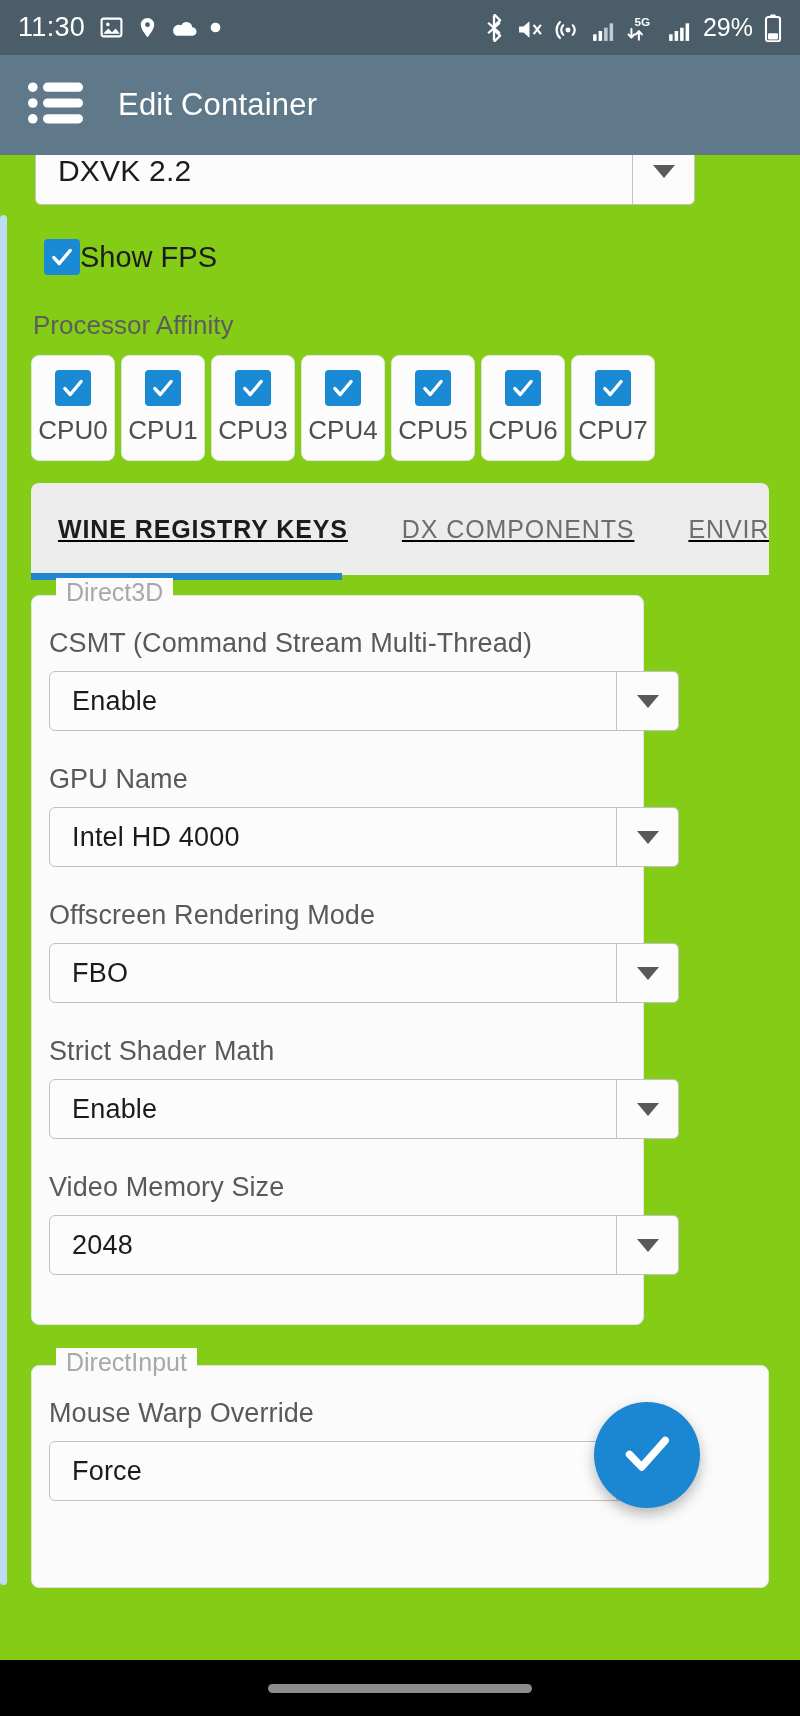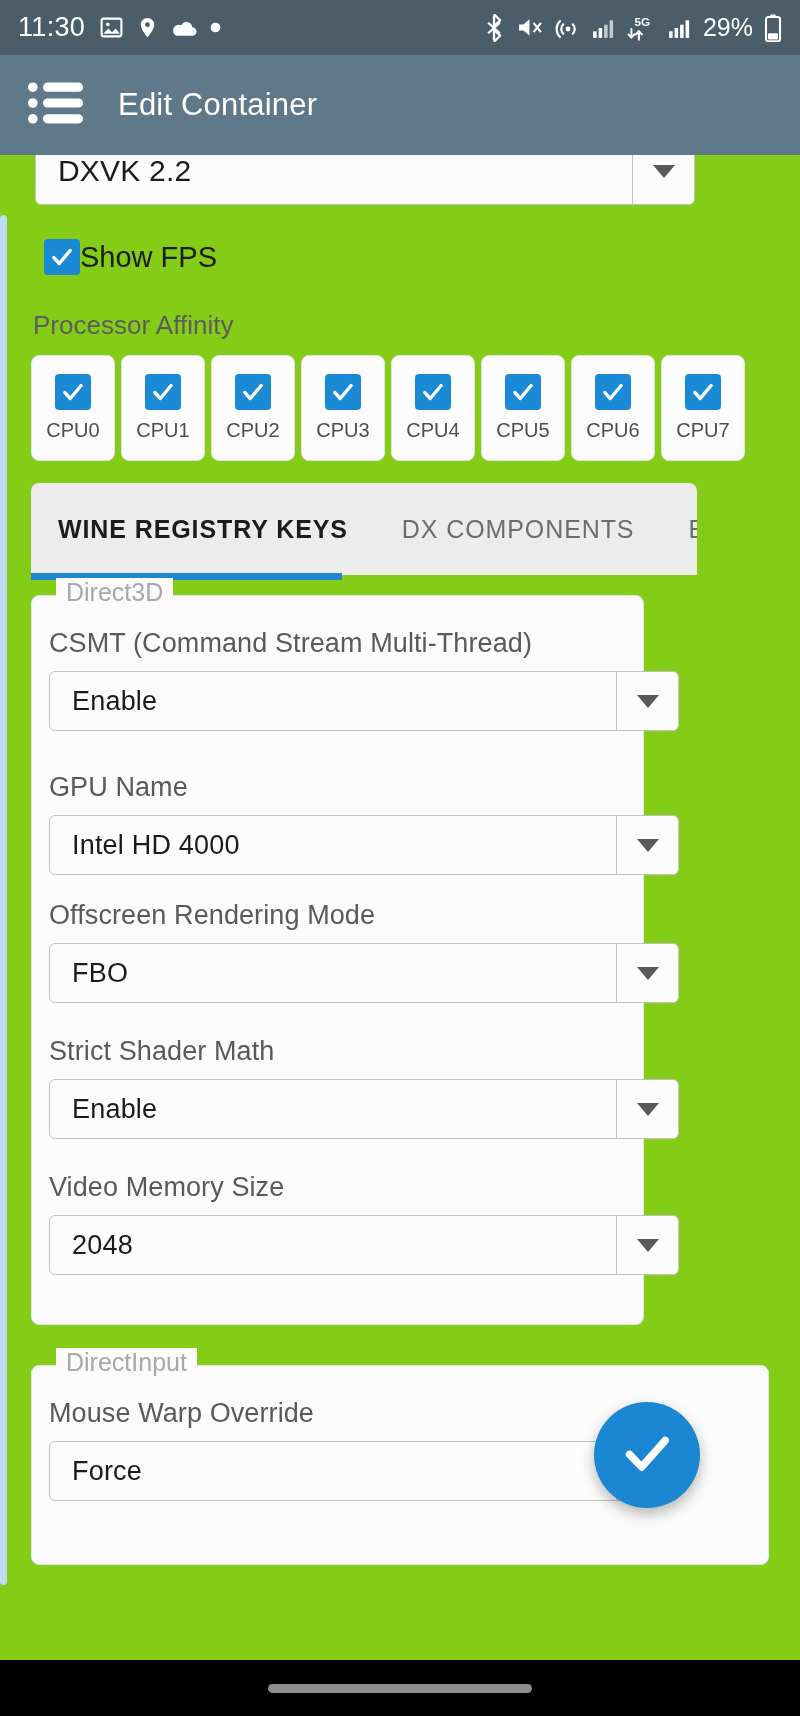--- a/index.html
+++ b/index.html
@@ -13,21 +13,21 @@
 
   
   .statusbar {
     position:absolute; left:0; top:0; width:800px; height:55px;
     background:#4b5d69; color:#ffffff;
     display:flex; align-items:center; padding:0 18px;
   }
   .sb-clock { font-size:27px; letter-spacing:0.3px; font-weight:400; }
   .sb-left-icons { display:flex; align-items:center; gap:12px; margin-left:14px; }
   .sb-spacer { flex:1; }
-  .sb-right-icons { display:flex; align-items:center; gap:11px; }
+  .sb-right-icons { display:flex; align-items:flex-end; gap:11px; }
   .sb-pct { font-size:25px; margin-left:2px; }
   .ico { display:inline-flex; align-items:center; justify-content:center; }
 
   
   .appbar {
     position:absolute; left:0; top:55px; width:800px; height:100px;
     background:#60798a; color:#ffffff;
     display:flex; align-items:center;
   }
   .appbar-menu { width:76px; margin-left:18px; display:flex; align-items:center; justify-content:center; }
@@ -83,27 +83,27 @@
   }
   .cpu-grid {
     position:absolute; left:31px; top:200px; width:738px;
     display:flex; gap:6px;
   }
   .cpu-cell {
     width:84px; height:106px; border:1px solid #e2e2e2; border-radius:8px;
     background:#fcfcfc; display:flex; flex-direction:column;
     align-items:center; justify-content:center; gap:9px;
   }
-  .cpu-cell .cpu-lbl { font-size:20px; color:#4e4e4e; }
+  .cpu-cell .cpu-lbl { font-size:26px; color:#4e4e4e; }
 
   
   .tabbar {
-    position:absolute; left:31px; top:328px; width:666px; height:92px;
+    position:absolute; left:31px; top:328px; width:738px; height:92px;
     background:#ececec; border-radius:8px 8px 0 0;
-    display:flex; align-items:flex-end; overflow:hidden;
+    display:flex; align-items:flex-end; overflow:hidden;text-decoration:underline;
   }
   .tab {
     height:92px; display:flex; align-items:center; padding:0 27px;
     font-size:25px; letter-spacing:0.9px; color:#6d6d6d; white-space:nowrap;
   }
   .tab.active { color:#1c1c1c; font-weight:700; }
   .tab-underline {
     position:absolute; left:31px; top:418px; width:311px; height:7px; background:#1f86d0;
   }
 
@@ -276,28 +276,20 @@
             </svg>
           </span>
         <span class="cpu-lbl">CPU1</span>
       </div>
       <div class="cpu-cell">
         <span class="cb">
             <svg width="26" height="26" viewBox="0 0 24 24">
               <path d="M4.5 12.5l5 5.5L19.5 6" fill="none" stroke="#fff" stroke-width="3.1" stroke-linecap="round" stroke-linejoin="round"></path>
             </svg>
           </span>
-        <span class="cpu-lbl">CPU2</span>
-      </div>
-      <div class="cpu-cell">
-        <span class="cb">
-            <svg width="26" height="26" viewBox="0 0 24 24">
-              <path d="M4.5 12.5l5 5.5L19.5 6" fill="none" stroke="#fff" stroke-width="3.1" stroke-linecap="round" stroke-linejoin="round"></path>
-            </svg>
-          </span>
         <span class="cpu-lbl">CPU3</span>
       </div>
       <div class="cpu-cell">
         <span class="cb">
             <svg width="26" height="26" viewBox="0 0 24 24">
               <path d="M4.5 12.5l5 5.5L19.5 6" fill="none" stroke="#fff" stroke-width="3.1" stroke-linecap="round" stroke-linejoin="round"></path>
             </svg>
           </span>
         <span class="cpu-lbl">CPU4</span>
       </div>
@@ -340,21 +332,21 @@
       <div class="field" style="top:32px;">
         <div class="f-lbl">CSMT (Command Stream Multi-Thread)</div>
         <div class="spinner">
           <div class="sp-val">Enable</div>
           <div class="sp-arrow">
               <span class="caret"></span>
             </div>
         </div>
       </div>
 
-      <div class="field" style="top:168px;margin-top:8px;">
+      <div class="field" style="top:168px;">
         <div class="f-lbl">GPU Name</div>
         <div class="spinner">
           <div class="sp-val">Intel HD 4000</div>
           <div class="sp-arrow">
               <span class="caret"></span>
             </div>
         </div>
       </div>
 
       <div class="field" style="top:304px;">
@@ -381,21 +373,21 @@
         <div class="f-lbl">Video Memory Size</div>
         <div class="spinner">
           <div class="sp-val">2048</div>
           <div class="sp-arrow">
               <span class="caret"></span>
             </div>
         </div>
       </div>
     </div>
 
-    <div class="group" style="top:1210px; width:738px; height:200px;">
+    <div class="group" style="top:1210px; width:738px; height:223px;">
       <span class="group-label">DirectInput</span>
 
       <div class="field" style="top:32px;">
         <div class="f-lbl">Mouse Warp Override</div>
         <div class="spinner">
           <div class="sp-val">Force</div>
           <div class="sp-arrow">
               <span class="caret"></span>
             </div>
         </div>

